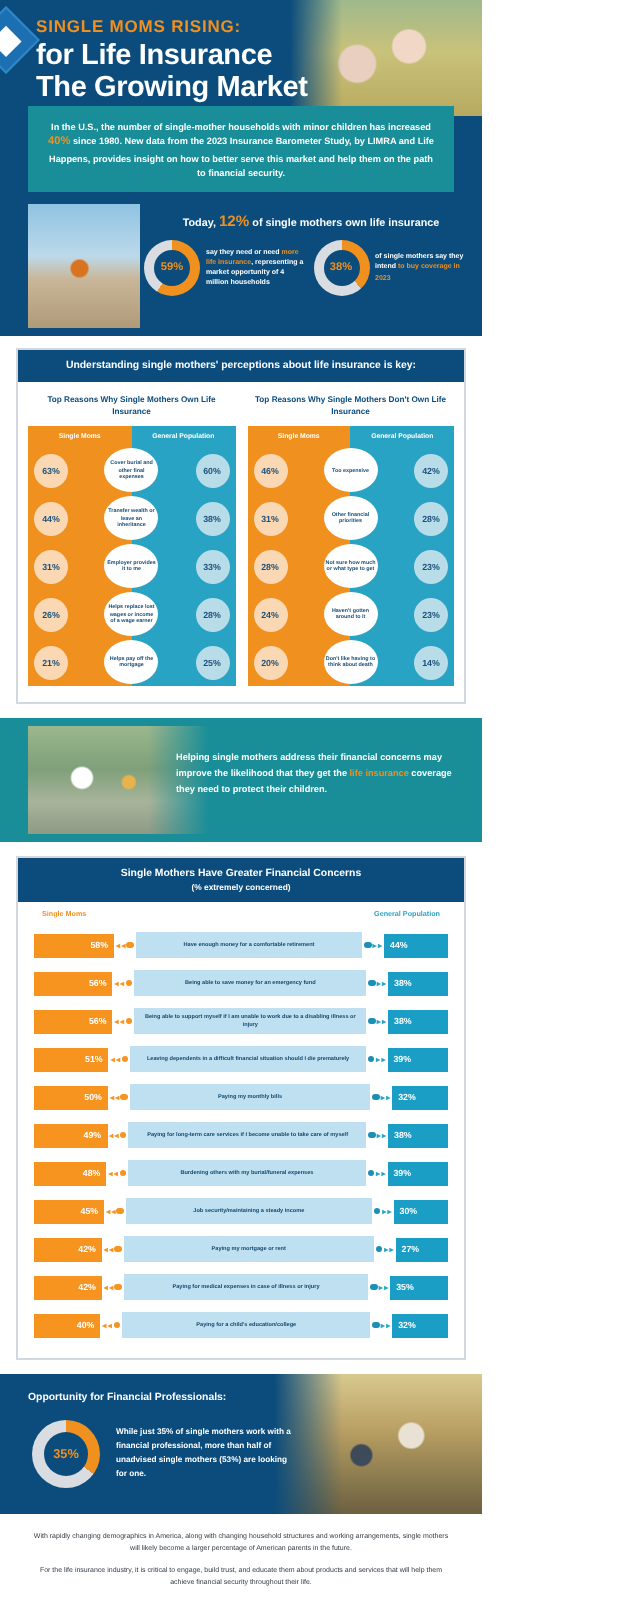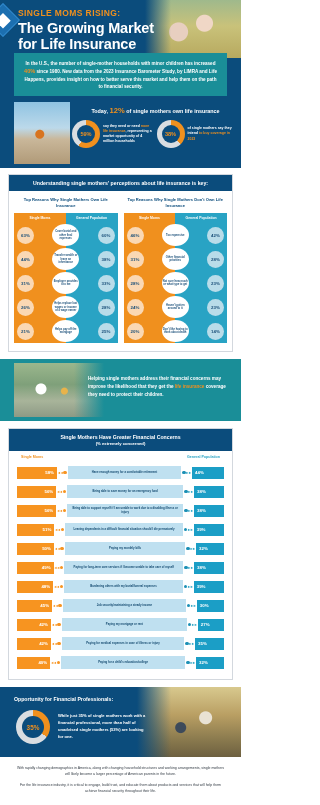--- a/index.html
+++ b/index.html
@@ -231,22 +231,22 @@
 </style>
 </head>
 <body>
 
 <div class="header">
   <div class="hdr-logo"></div>
   <div class="hdr-photo"></div>
   <div class="hdr-text">
     <div class="kicker">SINGLE MOMS RISING:</div>
     <div class="h1">
+      <div>for Life Insurance</div>
       <div>The Growing Market</div>
-      <div>for Life Insurance</div>
     </div>
   </div>
   <div class="intro">
     <span>In the U.S., the number of single-mother households with minor children has increased </span><b class="hl">40%</b><span> since 1980. New data from the 2023 Insurance Barometer Study, by LIMRA and Life Happens, provides insight on how to better serve this market and help them on the path to financial security.</span>
   </div>
 </div>
 
 <div class="today">
   <div class="today-photo"></div>
   <div class="today-title">

